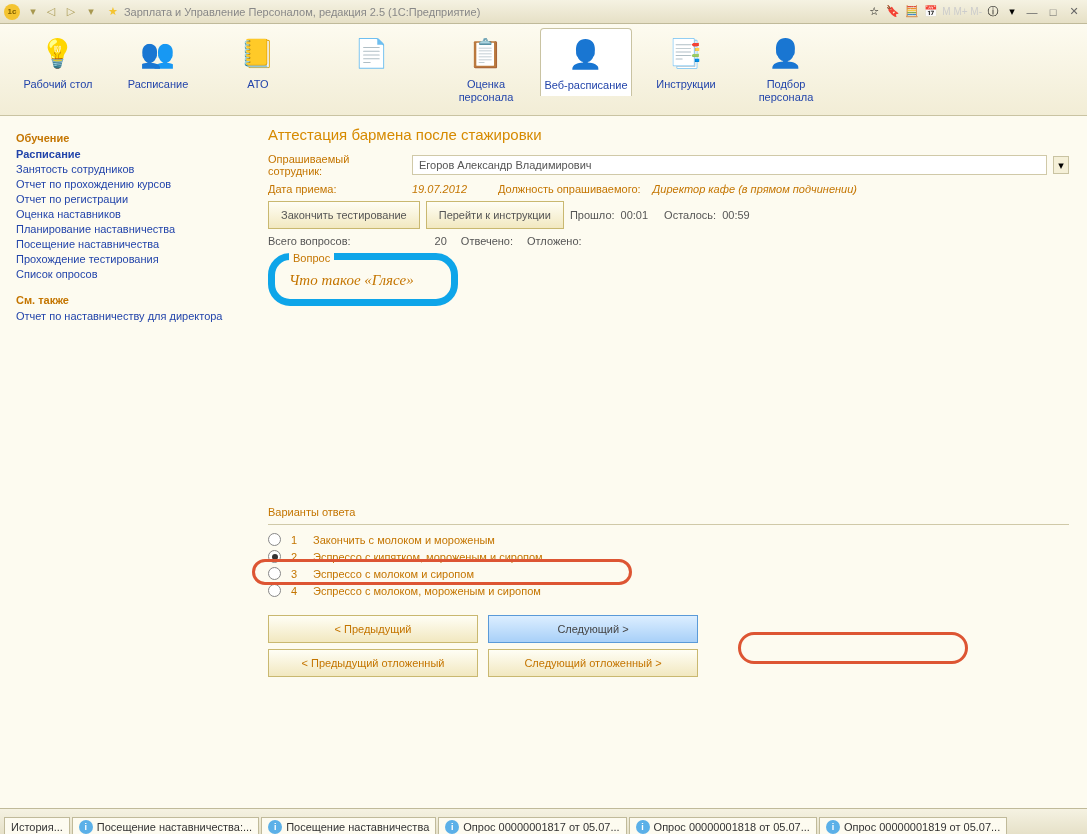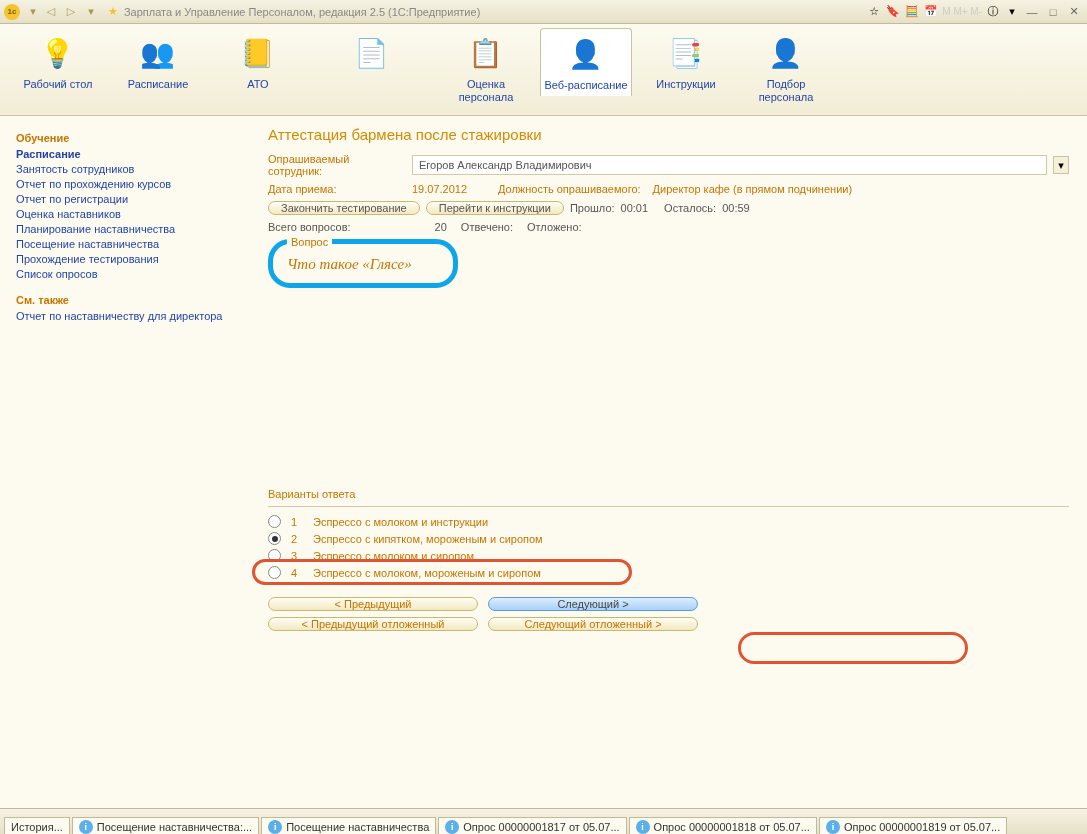--- a/index.html
+++ b/index.html
@@ -23,24 +23,24 @@
 .sidebar { width: 250px; background: #fdfbf0; padding: 10px 16px; }
 .side-head { color: #c47500; font-weight: bold; margin: 6px 0 4px 0; }
 .side-link { color: #2244aa; margin: 3px 0; cursor: pointer; }
 .side-link.active { font-weight: bold; }
 .main { flex: 1; background: #fdfbf0; padding: 10px 18px; position:relative; }
 .page-title { color: #d68a00; font-size: 15px; margin-bottom: 10px; }
 .row { display: flex; align-items: center; margin-bottom: 6px; gap:6px; }
 .lbl { color: #c47500; }
 .readonly-field { border: 1px solid #d0c9a8; background:#fff; padding: 2px 6px; flex:1; color:#555; height:20px; display:flex; align-items:center; }
 .dd-btn { width:16px; height:18px; border:1px solid #c9c3a2; background:#f5f0d8; display:flex; align-items:center; justify-content:center; cursor:pointer; }
-.val { color: #c47500; }
-.btn { border: 1px solid #c9b870; background: linear-gradient(to bottom, #fffef5, #f2e8c0); padding: 0 12px; cursor: pointer; color:#555; border-radius:11px; height:14px; display:flex; align-items:center; }
+.val { color: #c47500; font-style: italic; }
+.btn { border: 1px solid #c9b870; background: linear-gradient(to bottom, #fffef5, #f2e8c0); padding: 0 12px; cursor: pointer; color:#555; border-radius:0; height:28px; display:flex; align-items:center; }
 .stats { display:flex; gap:14px; margin:6px 0; }
-.fieldset-q { border: 5px solid #0ea5e9; border-radius: 22px; padding: 10px 14px; margin-top:4px; width:190px; }
+.fieldset-q { border: 7px solid #0ea5e9; border-radius: 22px; padding: 10px 14px; margin-top:4px; width:190px; }
 .fieldset-q .leg { color:#c47500; font-size:11px; position:relative; top:-18px; background:#fdfbf0; padding:0 4px; }
 .q-text { color:#c47500; font-style:italic; font-family:"Times New Roman",serif; font-size:15px; margin-top:-10px; }
 .answers { margin-top:200px; }
 .ans-leg { color:#c47500; margin-bottom:6px; }
 .ans-rule { border-top:1px solid #d0c9a8; margin-bottom:6px;}
 .ans-row { display:flex; align-items:center; padding:2px 0; gap:10px; }
 .ans-row .num { width:12px; color:#c47500; }
 .ans-row .txt { color:#c47500; }
 .radio { width:13px; height:13px; border-radius:50%; border:1px solid #888; background:#fff; display:flex; align-items:center; justify-content:center; }
 .radio.sel::after { content:''; width:6px; height:6px; background:#333; border-radius:50%; }
@@ -167,21 +167,21 @@
       <span class="leg">Вопрос</span>
       <div class="q-text">Что такое «Глясе»</div>
     </div>
 
     <div class="answers">
       <div class="ans-leg">Варианты ответа</div>
       <div class="ans-rule"></div>
       <div class="ans-row">
         <div class="radio"></div>
         <span class="num">1</span>
-        <span class="txt">Эспрессо с молоком и инструкции</span>
+        <span class="txt">Закончить с молоком и мороженым</span>
       </div>
       <div class="ans-row">
         <div class="radio sel"></div>
         <span class="num">2</span>
         <span class="txt">Эспрессо с кипятком, мороженым и сиропом</span>
       </div>
       <div class="ans-row">
         <div class="radio"></div>
         <span class="num">3</span>
         <span class="txt">Эспрессо с молоком и сиропом</span>

